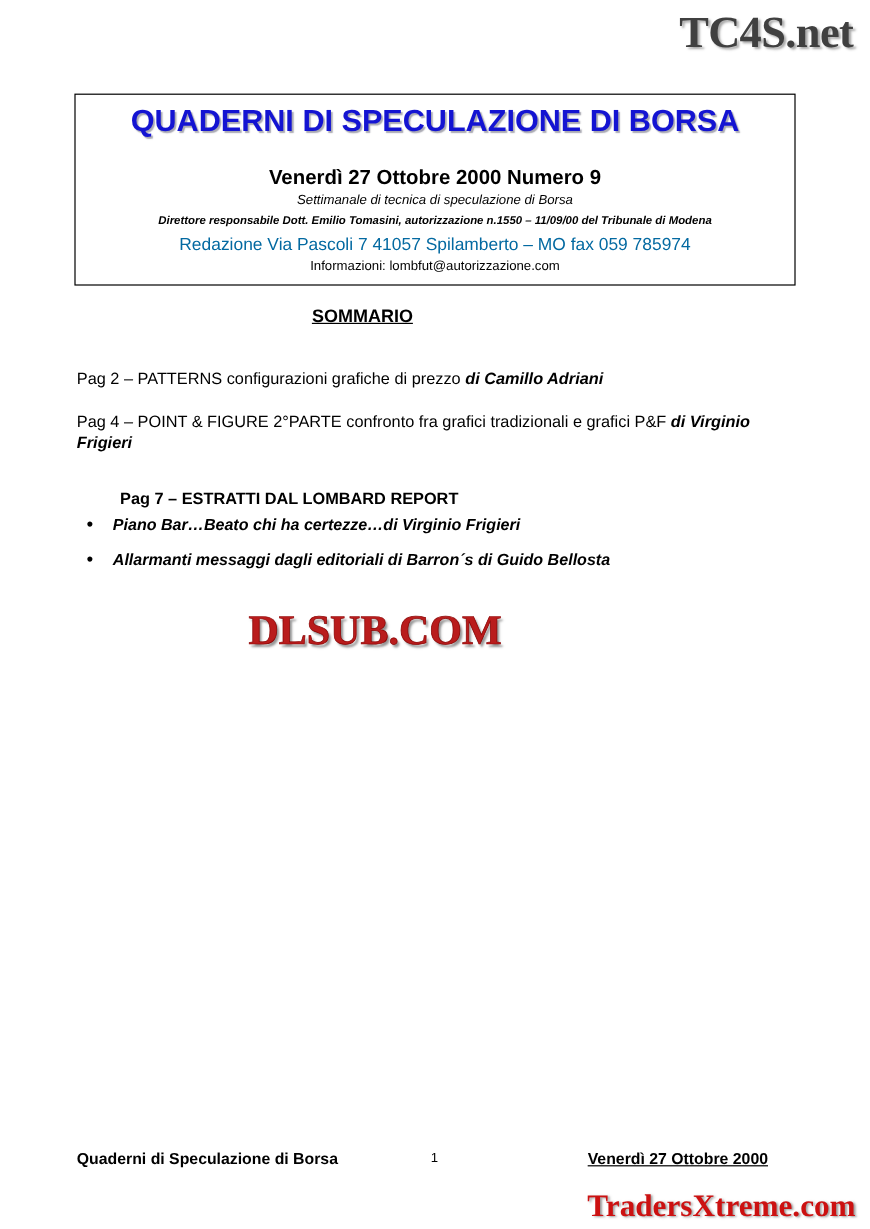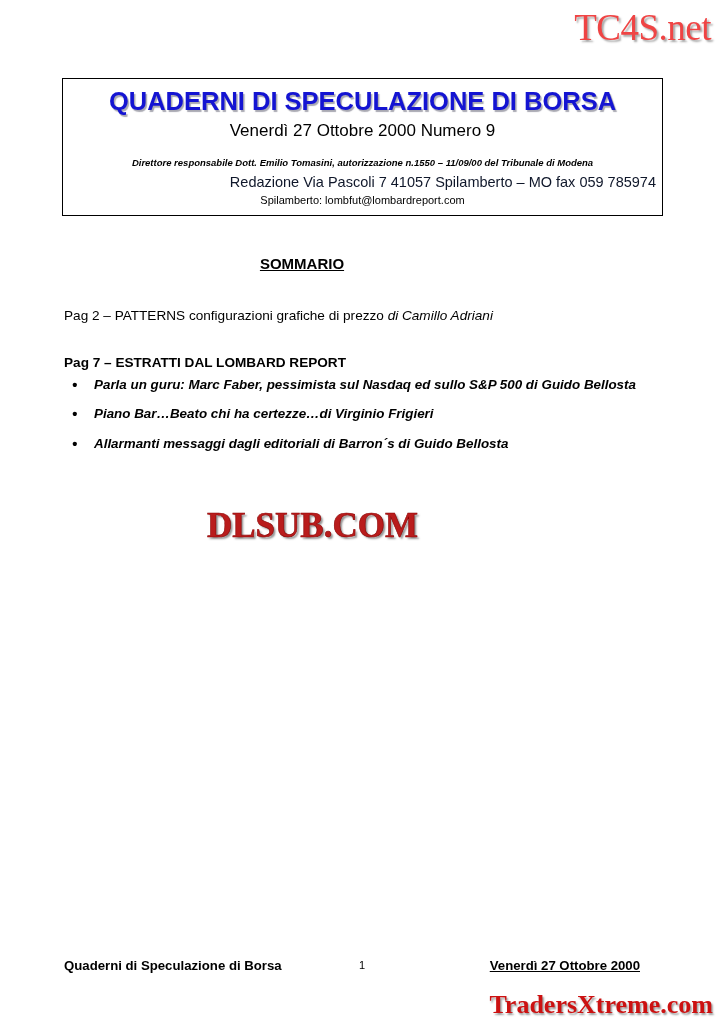--- a/index.html
+++ b/index.html
@@ -15,22 +15,22 @@
     overflow: hidden;
   }
 
   
   .wm-top {
     position: absolute;
     top: 6px;
     right: 14px;
     font-family: "Liberation Serif", serif;
     font-size: 37px;
-    font-weight: normal;
-    color: #ef4444;
+    font-weight: bold;
+    color: #404040;
     letter-spacing: -0.5px;
     text-shadow: 2px 2px 2px rgba(150,150,150,0.85);
   }
 
   
   .masthead {
     position: absolute;
     left: 62px;
     top: 78px;
     width: 601px;
@@ -47,43 +47,42 @@
     text-shadow: 1.5px 1.5px 1px rgba(160,160,170,0.9);
     white-space: nowrap;
   }
   .masthead .subtitle {
     margin-top: 4px;
     font-size: 12.5px;
     font-weight: bold;
     color: #1414d2;
   }
   .masthead .issue {
-    margin-top: 5px;
+    margin-top: 22px;
     font-size: 17px;
-    font-weight: normal;
+    font-weight: bold;
     color: #000000;
   }
   .masthead .tagline {
     margin-top: 3px;
     font-size: 11px;
     font-style: italic;
     color: #000000;
   }
   .masthead .legal {
-    margin-top: 16px;
+    margin-top: 6px;
     font-size: 9.5px;
     font-weight: bold;
     font-style: italic;
     color: #000000;
   }
   .masthead .address {
     margin-top: 6px;
     font-size: 14.5px;
-    color: #0f172a;
-    text-align: right;
+    color: #0369a1;
   }
   .masthead .info {
     margin-top: 4px;
     font-size: 11px;
     color: #000000;
   }
 
   
   .sommario-heading {
     position: absolute;
@@ -103,28 +102,29 @@
     top: 308px;
     width: 600px;
   }
   .entry {
     font-size: 13.6px;
     color: #000000;
     line-height: 1.25;
     margin-bottom: 19px;
   }
   .entry b { font-weight: normal; }
-  .entry i { font-style: italic; font-weight: normal; }
+  .entry i { font-style: italic; font-weight: bold; }
 
   .extracts-title {
     font-size: 13.6px;
     font-weight: bold;
     color: #000000;
     margin-top: 30px;
     margin-bottom: 6px;
+    margin-left: 36px;
   }
   ul.bullets {
     list-style: none;
     margin: 0;
     padding: 0;
   }
   ul.bullets li {
     position: relative;
     padding-left: 30px;
     font-size: 13.4px;
@@ -202,39 +202,42 @@
   }
 </style>
 </head>
 <body>
 
 <div class="wm-top">TC4S.net</div>
 
 <div class="masthead">
   <div class="title">QUADERNI DI SPECULAZIONE DI BORSA</div>
   <div class="issue">Venerdì  27 Ottobre 2000 Numero 9</div>
+  <div class="tagline">Settimanale di tecnica di speculazione di Borsa</div>
   <div class="legal">Direttore responsabile Dott. Emilio Tomasini, autorizzazione n.1550 – 11/09/00 del Tribunale di Modena</div>
   <div class="address">Redazione Via Pascoli 7 41057 Spilamberto – MO fax 059 785974</div>
-  <div class="info">Spilamberto: lombfut@lombardreport.com</div>
+  <div class="info">Informazioni: lombfut@autorizzazione.com</div>
 </div>
 
 <div class="sommario-heading">SOMMARIO</div>
 
 <div class="content">
 
   <div class="entry">
     <b>Pag 2 – PATTERNS configurazioni grafiche di prezzo </b><i>di Camillo Adriani</i>
   </div>
 
+  <div class="entry">
+    <b>Pag 4 – POINT &amp; FIGURE 2°PARTE confronto fra grafici tradizionali e grafici P&amp;F </b><i>di Virginio Frigieri</i>
+  </div>
 
 
   <div class="extracts-title">Pag 7 – ESTRATTI DAL LOMBARD REPORT</div>
 
   <ul class="bullets">
-    <li><span class="plain">Parla un guru: Marc Faber, pessimista sul Nasdaq ed sullo S&amp;P 500 di Guido Bellosta</span></li>
     <li><span class="plain">Piano Bar…Beato chi ha certezze…di Virginio Frigieri</span></li>
     <li><span class="plain">Allarmanti messaggi dagli editoriali di Barron´s di Guido Bellosta</span></li>
   </ul>
 
 </div>
 
 <div class="wm-center">DLSUB.COM</div>
 
 <div class="footer">
   <span class="left">Quaderni di Speculazione di Borsa</span>

